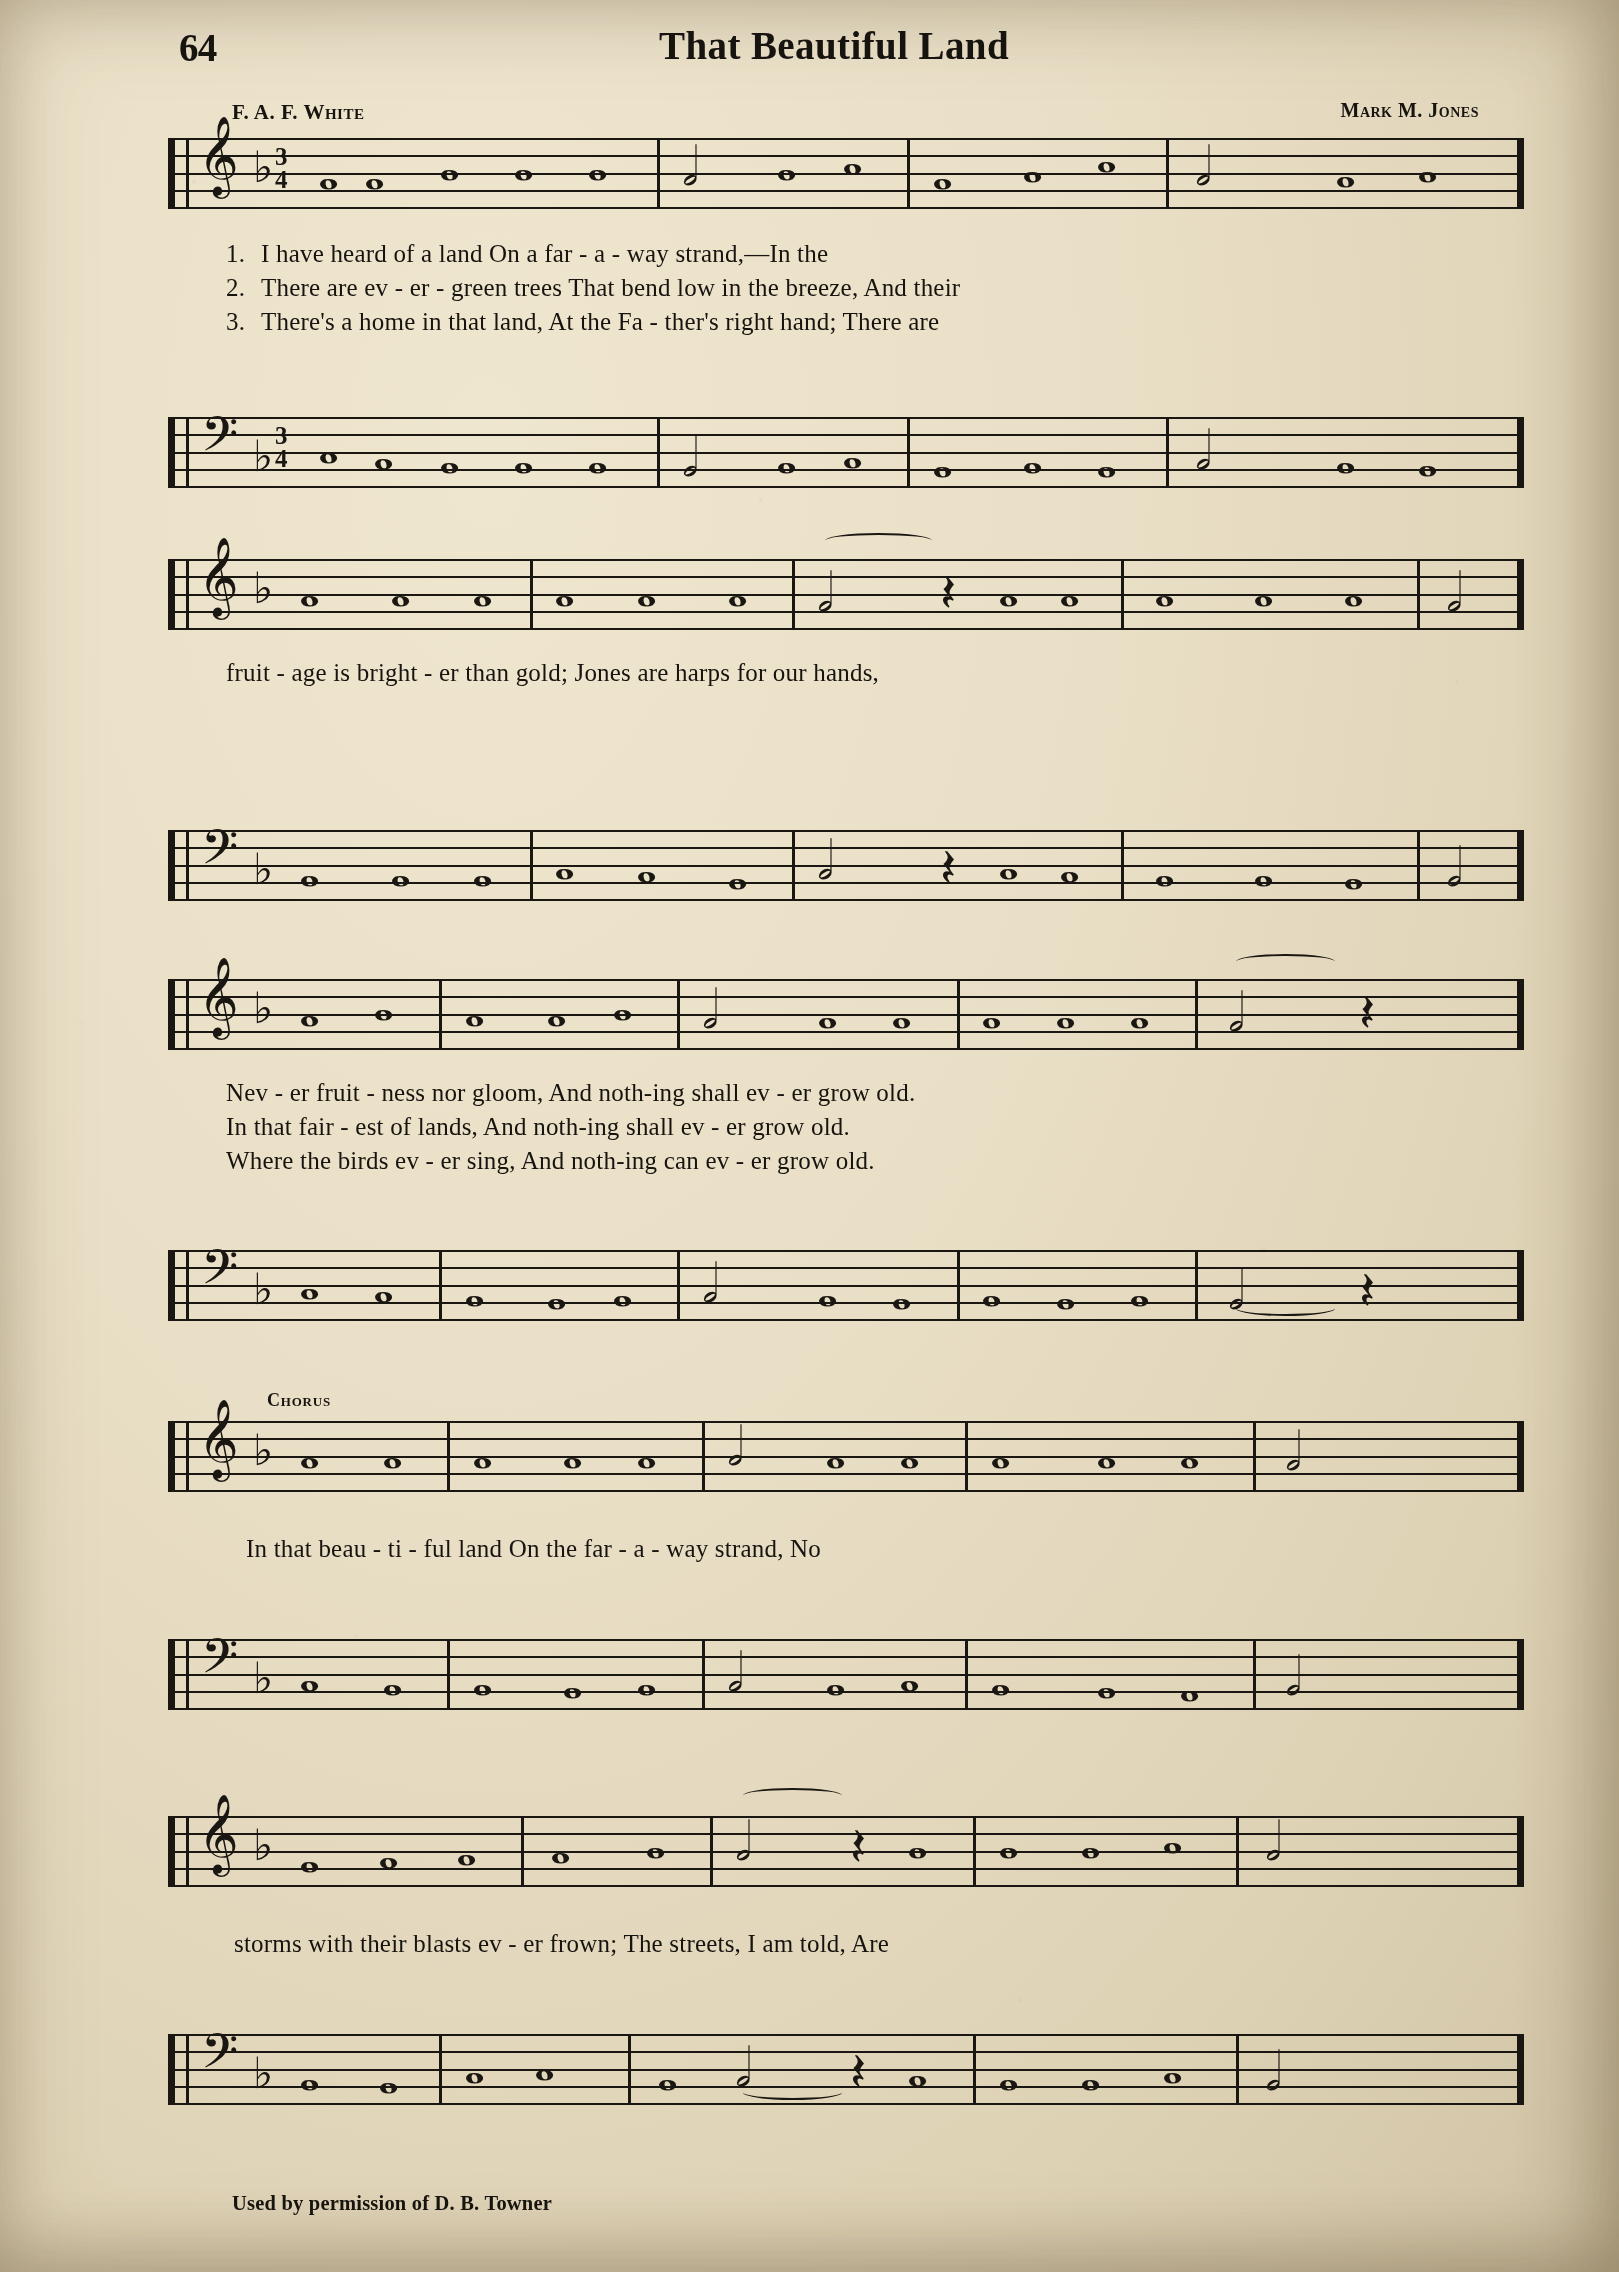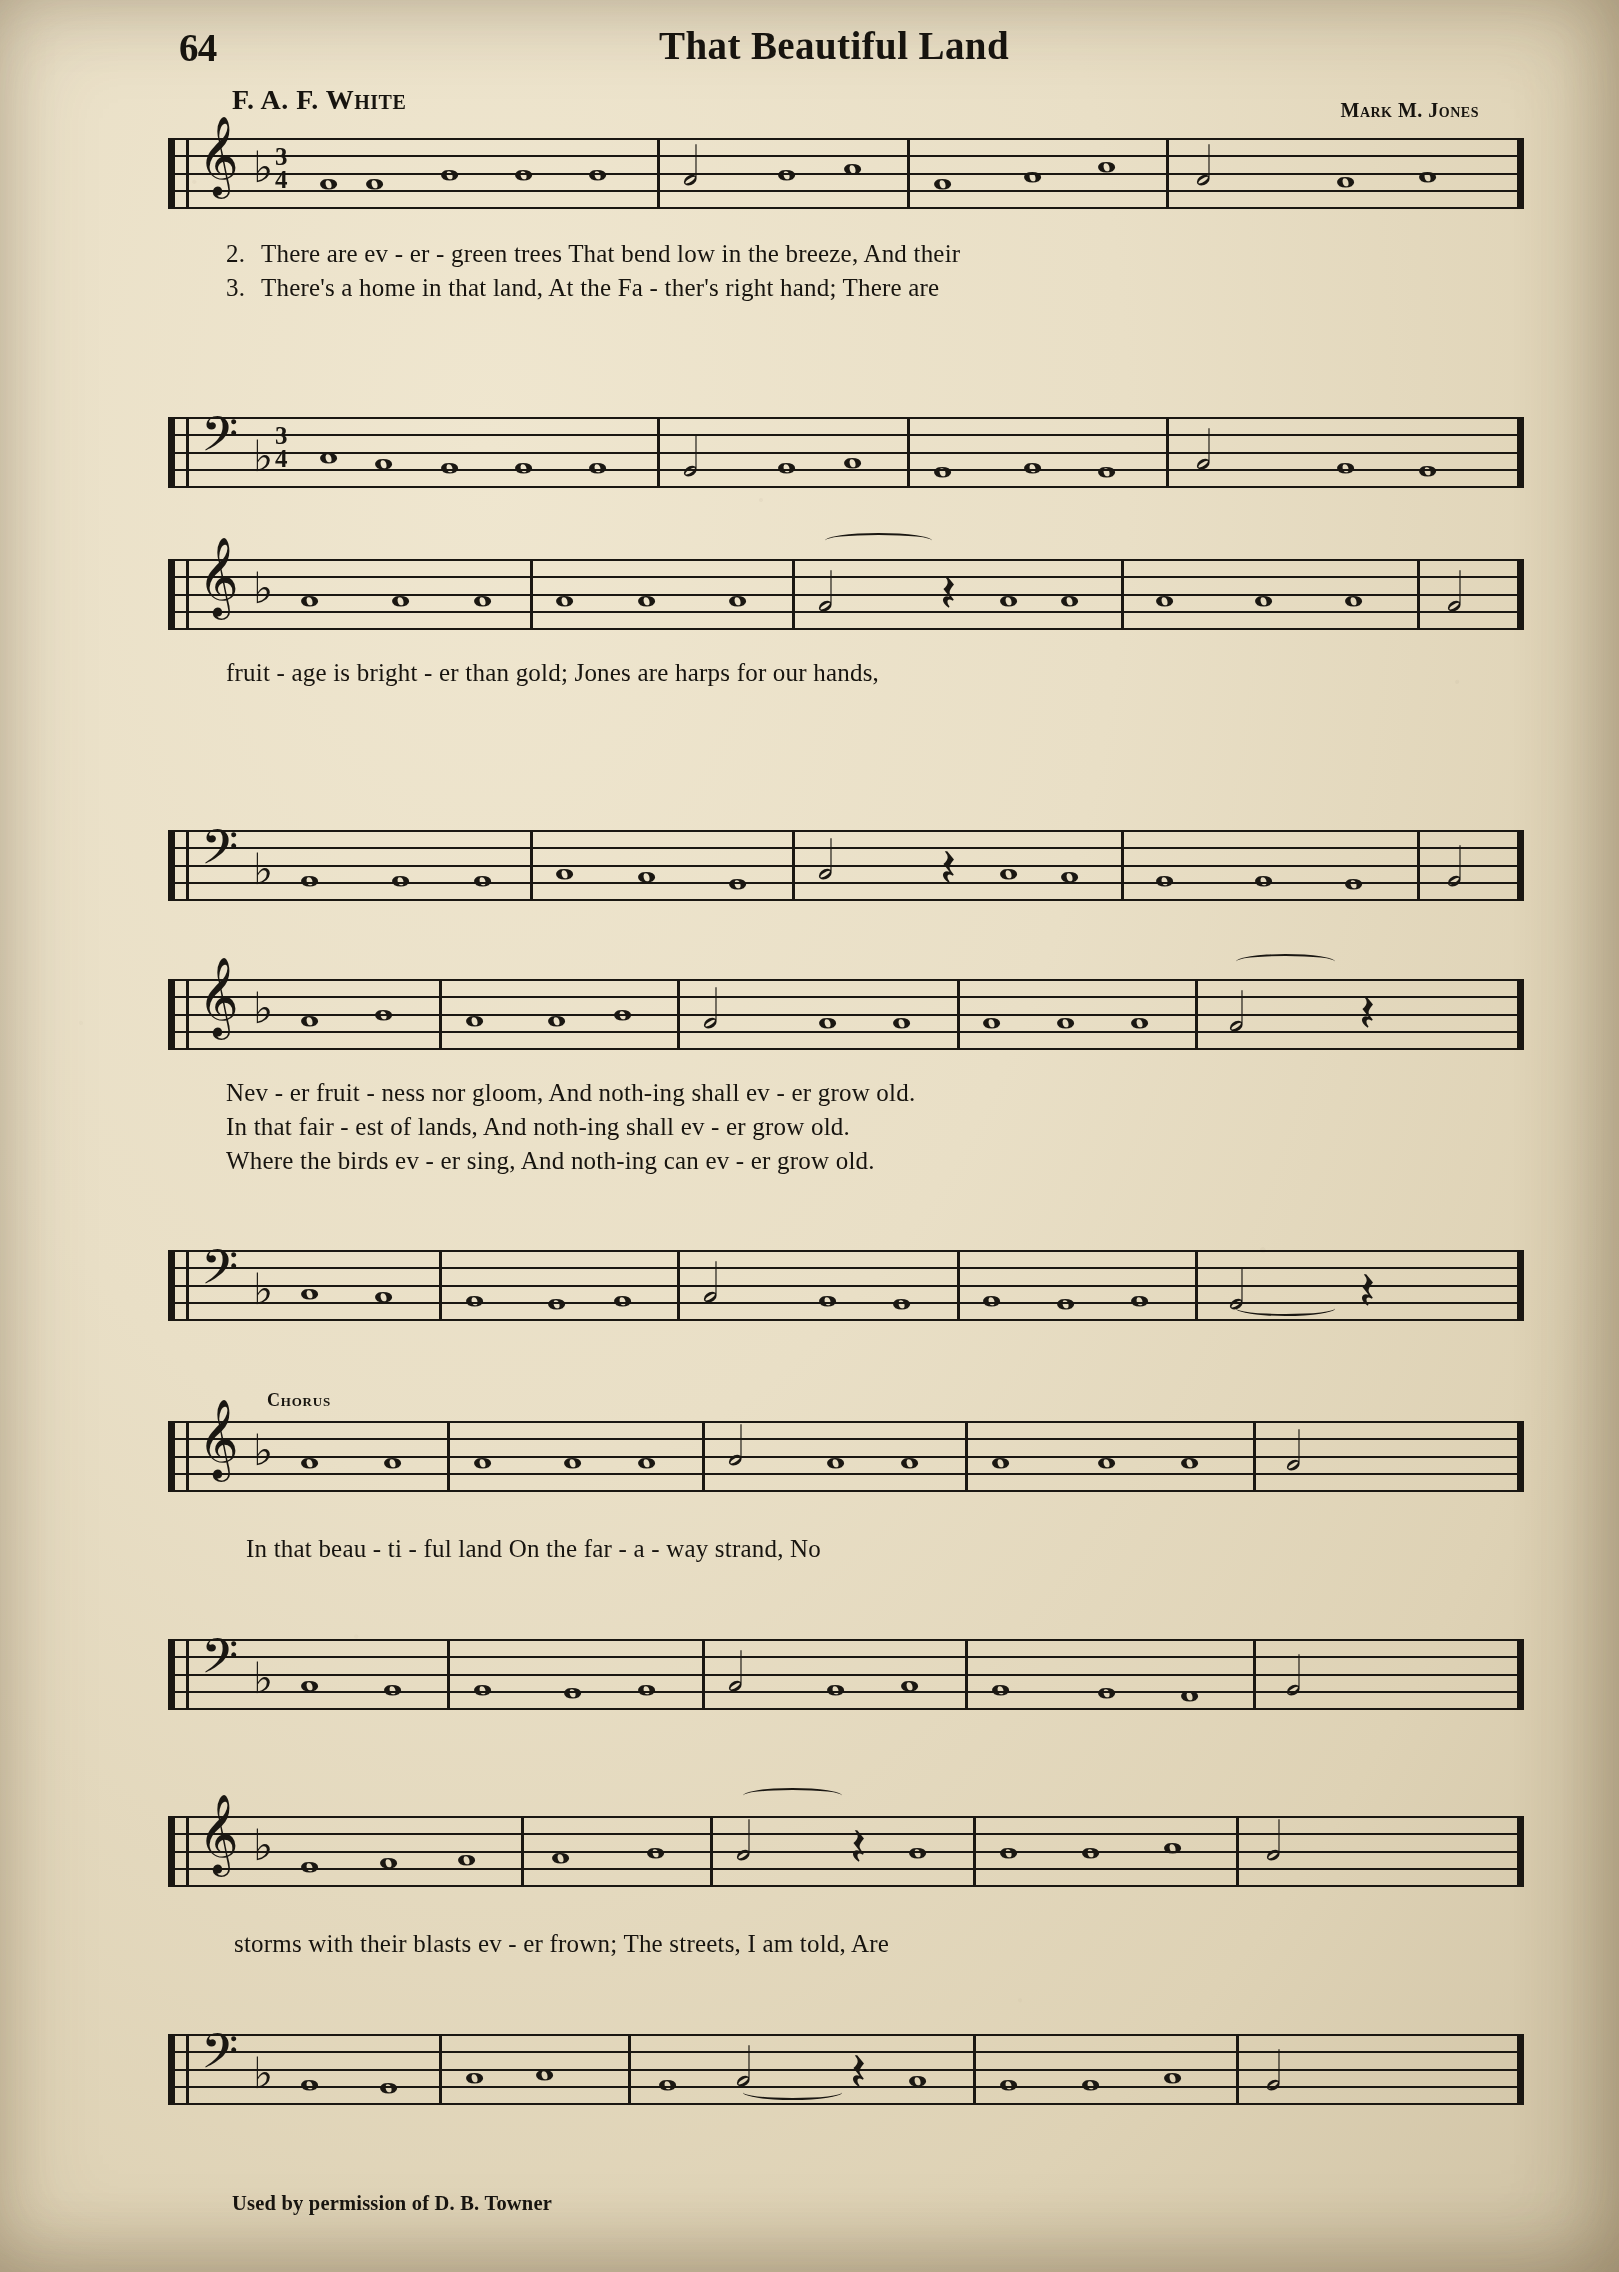--- a/index.html
+++ b/index.html
@@ -71,22 +71,22 @@
     top: 23px;
     text-align: center;
     font-size: 39px;
     font-weight: bold;
     letter-spacing: 0.4px;
     padding-left: 49px;
   }
   .credit-left {
     position: absolute;
     left: 232px;
-    top: 84px;
-    font-size: 28px;
+    top: 100px;
+    font-size: 21px;
     font-weight: bold;
     font-variant: small-caps;
     letter-spacing: 0.5px;
   }
   .credit-right {
     position: absolute;
     right: 140px;
     top: 99px;
     font-size: 20px;
     font-weight: bold;
@@ -248,20 +248,23 @@
         <div class="note" style="left:854px; top:0px;">𝅝</div>
         <div class="note" style="left:928px; top:-10px;">𝅝</div>
         <div class="barline" style="left:998px;"></div>
         <div class="note" style="left:1027px; top:2.5px;">𝅗𝅥</div>
         <div class="note" style="left:1167px; top:5px;">𝅝</div>
         <div class="note" style="left:1249px; top:0px;">𝅝</div>
         <div class="barline thick end"></div>
       </div>
 
       <div class="lyrics" style="left:58px; top:99px;">
+        <div class="lyric-line">
+          <span class="lyric-num">1.</span><span>I   have heard of   a    land  On   a     far - a - way strand,—In the</span>
+        </div>
         <div class="lyric-line">
           <span class="lyric-num">2.</span><span>There are  ev - er - green trees  That bend low    in  the   breeze, And their</span>
         </div>
         <div class="lyric-line">
           <span class="lyric-num">3.</span><span>There's a home  in   that  land,  At   the     Fa - ther's right hand; There are</span>
         </div>
       </div>
 
       <div class="staff" style="position:absolute; top:279px;">
         <div class="line l0"></div>

